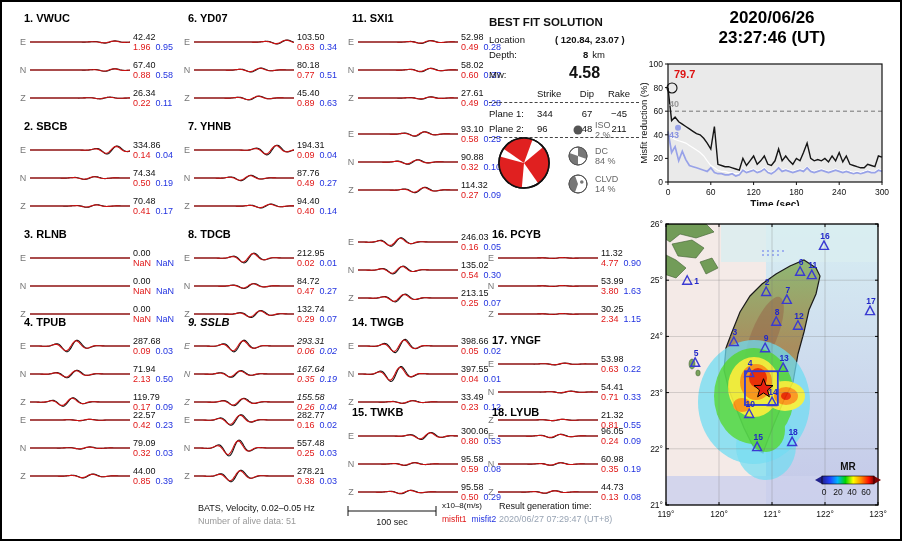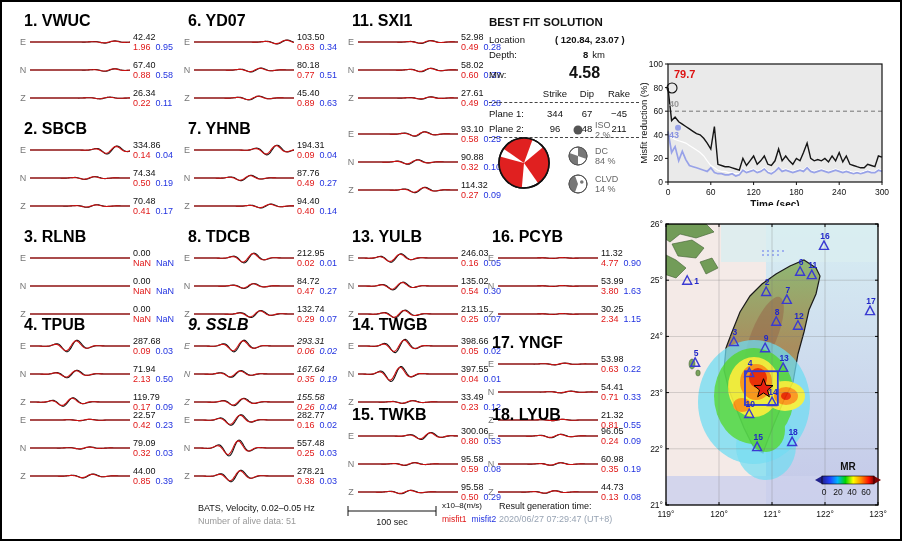--- a/index.html
+++ b/index.html
@@ -1,37 +1,37 @@
 <!DOCTYPE html>
 <html><head>
 <meta charset="utf-8">
 <style>
   html,body{margin:0;padding:0;background:#fff}
   #root{position:relative;width:902px;height:541px;background:#fff;border:2px solid #000;
         font-family:"Liberation Sans",sans-serif;overflow:hidden;box-sizing:border-box}
   .abs{position:absolute}
   .station-block{position:absolute;width:162px}
-  .st-header{font-weight:bold;font-size:16px;margin-left:8px;height:16px;color:#000}
+  .st-header{font-weight:bold;font-size:11px;margin-left:8px;height:16px;color:#000}
   .st-row{display:flex;align-items:center;height:28px}
   .ch{width:14px;font-size:9px;color:#777;text-align:center;flex:none}
   .wave{flex:none}
   .vals{margin-left:3px;font-size:9px;line-height:10px;white-space:nowrap}
   .amp{color:#111}
   .m1{color:#e01818;margin-right:5px}
   .m2{color:#2233e0}
   
   #bestfit{position:absolute;left:487px;top:14px;width:160px;height:196px;font-size:9.5px;color:#111}
   #bf-title{font-weight:bold;font-size:11.5px;margin-bottom:6px}
   .bf-row{display:flex;margin-bottom:4px;align-items:baseline}
   .bf-label{width:66px}
   .bf-bold{font-weight:bold}
   #mw-val{font-weight:bold;font-size:16px;margin-left:14px}
   #depth-val{font-weight:bold;margin-left:28px}
   .tbl-row{display:flex;font-size:9.5px;height:15px;align-items:center}
-  .tc0{width:48px}.tc1{width:36px;text-align:center}.tc2{width:28px;text-align:center}.tc3{width:36px;text-align:center}
+  .tc0{width:48px}.tc1{width:36px;text-align:left}.tc2{width:28px;text-align:center}.tc3{width:36px;text-align:center}
   .dashed{border-top:1px dashed #444;height:1px;margin:1px 0 2px 0;width:150px}
   #comps{position:absolute;left:78px;top:104px}
   .comp-row{display:flex;align-items:center;margin-bottom:4px}
   .comp-txt{font-size:9px;color:#666;line-height:10px;margin-left:6px}
   
   #datebox{position:absolute;left:644px;top:6px;width:252px;text-align:center;font-weight:bold;font-size:17px;line-height:20px;color:#000}
   
   .foot{position:absolute;font-size:9px;color:#111}
   #f-alive{color:#999}
   #f-units{font-size:8px}
@@ -468,21 +468,20 @@
             <path d="M0.0 14.0L1.3 14.0L2.5 14.0L3.8 14.0L5.0 14.0L6.3 14.0L7.5 14.0L8.8 14.0L10.0 14.0L11.3 14.0L12.5 14.0L13.8 14.0L15.0 14.0L16.3 14.0L17.5 14.0L18.8 14.0L20.0 14.0L21.3 14.0L22.5 14.0L23.8 14.0L25.0 14.0L26.3 14.0L27.5 14.0L28.8 14.0L30.0 14.0L31.3 14.0L32.5 14.1L33.8 14.1L35.0 14.1L36.3 14.2L37.5 14.1L38.8 14.1L40.0 14.0L41.3 13.8L42.5 13.5L43.8 13.3L45.0 13.1L46.3 13.0L47.5 13.0L48.8 13.2L50.0 13.6L51.3 14.2L52.5 15.0L53.8 15.7L55.0 16.3L56.3 16.6L57.5 16.6L58.8 16.3L60.0 15.6L61.3 14.6L62.5 13.6L63.8 12.6L65.0 11.8L66.3 11.4L67.5 11.4L68.8 11.6L70.0 12.2L71.3 12.9L72.5 13.6L73.8 14.3L75.0 14.7L76.3 15.0L77.5 15.0L78.8 14.9L80.0 14.7L81.3 14.5L82.5 14.3L83.8 14.1L85.0 13.9L86.3 13.9L87.5 13.8L88.8 13.9L90.0 13.9L91.3 13.9L92.5 14.0L93.8 14.0L95.0 14.0L96.3 14.0L97.5 14.0L98.8 14.0L100.0 14.0" fill="none" stroke="#151515" stroke-width="1.1"></path>
             <path d="M0.0 14.0L1.3 14.0L2.5 14.0L3.8 14.0L5.0 14.0L6.3 14.0L7.5 14.0L8.8 14.0L10.0 14.0L11.3 14.0L12.5 14.0L13.8 14.0L15.0 14.0L16.3 14.0L17.5 14.0L18.8 14.0L20.0 14.0L21.3 14.0L22.5 14.0L23.8 14.0L25.0 14.0L26.3 14.0L27.5 14.0L28.8 14.0L30.0 14.0L31.3 14.0L32.5 14.1L33.8 14.1L35.0 14.1L36.3 14.1L37.5 14.1L38.8 14.0L40.0 13.9L41.3 13.7L42.5 13.5L43.8 13.4L45.0 13.2L46.3 13.2L47.5 13.4L48.8 13.7L50.0 14.1L51.3 14.7L52.5 15.3L53.8 15.8L55.0 16.1L56.3 16.2L57.5 15.9L58.8 15.4L60.0 14.7L61.3 13.8L62.5 12.9L63.8 12.2L65.0 11.7L66.3 11.6L67.5 11.8L68.8 12.3L70.0 12.9L71.3 13.5L72.5 14.2L73.8 14.6L75.0 14.9L76.3 15.0L77.5 15.0L78.8 14.8L80.0 14.5L81.3 14.3L82.5 14.1L83.8 14.0L85.0 13.9L86.3 13.8L87.5 13.8L88.8 13.9L90.0 13.9L91.3 13.9L92.5 14.0L93.8 14.0L95.0 14.0L96.3 14.0L97.5 14.0L98.8 14.0L100.0 14.0" fill="none" stroke="#cc1111" stroke-width="1.1"></path>
           </svg>
           <div class="vals">
             <div class="amp">114.32</div>
             <div><span class="m1">0.27</span><span class="m2">0.09</span></div>
           </div>
         </div>
       </div>
       <div class="station-block" style="left: 342px; top: 226px;">
-        <div class="st-header">13. YULB</div>
         <div class="st-row">
           <span class="ch">E</span>
           <svg width="100" height="28" class="wave">
             <path d="M0.0 14.0L1.3 14.0L2.5 14.0L3.8 14.0L5.0 14.0L6.3 14.0L7.5 14.1L8.8 14.1L10.0 14.2L11.3 14.2L12.5 14.2L13.8 14.2L15.0 14.1L16.3 13.9L17.5 13.6L18.8 13.2L20.0 12.8L21.3 12.5L22.5 12.3L23.8 12.4L25.0 12.9L26.3 13.6L27.5 14.6L28.8 15.8L30.0 16.9L31.3 17.8L32.5 18.2L33.8 18.1L35.0 17.4L36.3 16.2L37.5 14.7L38.8 13.0L40.0 11.5L41.3 10.4L42.5 9.8L43.8 9.8L45.0 10.4L46.3 11.3L47.5 12.5L48.8 13.6L50.0 14.6L51.3 15.3L52.5 15.6L53.8 15.6L55.0 15.5L56.3 15.1L57.5 14.7L58.8 14.4L60.0 14.1L61.3 13.9L62.5 13.8L63.8 13.8L65.0 13.8L66.3 13.8L67.5 13.9L68.8 13.9L70.0 14.0L71.3 14.0L72.5 14.0L73.8 14.0L75.0 14.0L76.3 14.0L77.5 14.0L78.8 14.0L80.0 14.0L81.3 14.0L82.5 14.0L83.8 14.0L85.0 14.0L86.3 14.0L87.5 14.0L88.8 14.0L90.0 14.0L91.3 14.0L92.5 14.0L93.8 14.0L95.0 14.0L96.3 14.0L97.5 14.0L98.8 14.0L100.0 14.0" fill="none" stroke="#151515" stroke-width="1.1"></path>
             <path d="M0.0 14.0L1.3 14.0L2.5 14.0L3.8 14.0L5.0 14.0L6.3 14.0L7.5 14.1L8.8 14.1L10.0 14.2L11.3 14.2L12.5 14.1L13.8 14.1L15.0 13.9L16.3 13.7L17.5 13.5L18.8 13.2L20.0 12.9L21.3 12.8L22.5 12.8L23.8 13.1L25.0 13.6L26.3 14.4L27.5 15.3L28.8 16.2L30.0 17.0L31.3 17.4L32.5 17.4L33.8 17.0L35.0 16.0L36.3 14.8L37.5 13.3L38.8 12.0L40.0 10.9L41.3 10.3L42.5 10.2L43.8 10.6L45.0 11.4L46.3 12.4L47.5 13.5L48.8 14.4L50.0 15.1L51.3 15.5L52.5 15.6L53.8 15.5L55.0 15.2L56.3 14.8L57.5 14.4L58.8 14.1L60.0 13.9L61.3 13.8L62.5 13.7L63.8 13.7L65.0 13.8L66.3 13.9L67.5 13.9L68.8 14.0L70.0 14.0L71.3 14.0L72.5 14.0L73.8 14.0L75.0 14.0L76.3 14.0L77.5 14.0L78.8 14.0L80.0 14.0L81.3 14.0L82.5 14.0L83.8 14.0L85.0 14.0L86.3 14.0L87.5 14.0L88.8 14.0L90.0 14.0L91.3 14.0L92.5 14.0L93.8 14.0L95.0 14.0L96.3 14.0L97.5 14.0L98.8 14.0L100.0 14.0" fill="none" stroke="#cc1111" stroke-width="1.1"></path>
           </svg>
           <div class="vals">
             <div class="amp">246.03</div>
             <div><span class="m1">0.16</span><span class="m2">0.05</span></div>
           </div>
@@ -766,20 +765,24 @@
           <circle r="9" fill="none" stroke="#555" stroke-width="1"></circle>
         </svg>
         <div class="comp-txt">
           <div>CLVD</div>
           <div>14 %</div>
         </div>
       </div>
     </div>
   </div>
 
+  <div id="datebox">
+    <div>2020/06/26</div>
+    <div>23:27:46  (UT)</div>
+  </div>
 
   <svg id="misfit-plot" class="abs" style="left:636px;top:52px" width="262" height="152">
       <rect x="30" y="10" width="214" height="118" fill="#eaeaea" stroke="none"></rect>
       <line x1="30" y1="57.2" x2="244" y2="57.2" stroke="#555" stroke-width="0.8" stroke-dasharray="4 3"></line>
       <path d="M30.0 34.0L33.6 66.6L37.1 63.1L40.7 67.8L44.3 70.2L47.8 72.5L51.4 74.9L55.0 77.3L58.5 79.6L62.1 80.8L65.7 84.3L69.2 89.1L72.8 95.0L76.4 72.5L79.9 110.3L83.5 111.5L87.1 112.7L90.6 112.7L94.2 113.8L97.8 115.0L101.3 116.2L104.9 104.4L108.5 111.5L112.0 106.8L115.6 102.0L119.2 110.3L122.7 106.8L126.3 102.0L129.9 110.3L133.4 111.5L137.0 106.8L140.6 95.0L144.1 106.8L147.7 102.0L151.3 106.8L154.8 110.3L158.4 104.4L162.0 106.8L165.5 98.5L169.1 89.1L172.7 104.4L176.2 106.8L179.8 105.6L183.4 106.8L186.9 104.4L190.5 107.9L194.1 102.0L197.6 106.8L201.2 98.5L204.8 107.9L208.3 102.0L211.9 110.3L215.5 111.5L219.0 112.7L222.6 113.8L226.2 113.8L229.7 110.3L233.3 111.5L236.9 112.7L240.4 102.0L244.0 103.2" fill="none" stroke="#151515" stroke-width="1.4"></path>
       <path d="M30.0 80.8L33.6 83.2L37.1 85.5L40.7 86.7L44.3 87.9L47.8 89.1L51.4 91.4L55.0 93.8L58.5 96.1L62.1 98.5L65.7 102.0L69.2 106.8L72.8 111.5L76.4 113.8L79.9 116.2L83.5 117.4L87.1 117.4L90.6 118.6L94.2 118.6L97.8 119.7L101.3 119.7L104.9 115.0L108.5 117.4L112.0 116.2L115.6 115.0L119.2 117.4L122.7 116.2L126.3 113.8L129.9 117.4L133.4 118.6L137.0 116.2L140.6 112.7L144.1 116.2L147.7 115.0L151.3 116.2L154.8 117.4L158.4 116.2L162.0 115.0L165.5 116.2L169.1 112.7L172.7 116.2L176.2 117.4L179.8 116.2L183.4 115.0L186.9 116.2L190.5 117.4L194.1 116.2L197.6 115.0L201.2 116.2L204.8 117.4L208.3 116.2L211.9 117.4L215.5 118.6L219.0 117.4L222.6 118.6L226.2 117.4L229.7 116.2L233.3 117.4L236.9 117.4L240.4 115.0L244.0 116.2" fill="none" stroke="#ffffff" stroke-width="1.2"></path>
       <path d="M30.0 77.3L33.6 98.5L37.1 92.6L40.7 106.8L44.3 97.3L47.8 105.6L51.4 111.5L55.0 112.7L58.5 113.8L62.1 115.0L65.7 116.2L69.2 117.4L72.8 113.8L76.4 118.6L79.9 119.7L83.5 119.7L87.1 120.9L90.6 120.9L94.2 119.7L97.8 122.1L101.3 120.9L104.9 116.2L108.5 118.6L112.0 117.4L115.6 116.2L119.2 118.6L122.7 117.4L126.3 115.0L129.9 118.6L133.4 119.7L137.0 117.4L140.6 113.8L144.1 117.4L147.7 116.2L151.3 117.4L154.8 118.6L158.4 117.4L162.0 116.2L165.5 117.4L169.1 113.8L172.7 117.4L176.2 118.6L179.8 117.4L183.4 116.2L186.9 117.4L190.5 118.6L194.1 117.4L197.6 116.2L201.2 117.4L204.8 118.6L208.3 117.4L211.9 118.6L215.5 119.7L219.0 118.6L222.6 119.7L226.2 118.6L229.7 117.4L233.3 118.6L236.9 118.6L240.4 116.2L244.0 117.4" fill="none" stroke="#98a2e8" stroke-width="1.7"></path>
       <rect x="30" y="10" width="214" height="118" fill="none" stroke="#111" stroke-width="1.2"></rect>
       <line x1="27" y1="128" x2="30" y2="128" stroke="#111" stroke-width="1"></line>
       <text x="25" y="131" text-anchor="end" font-size="8.5" fill="#111" font-family="Liberation Sans, sans-serif">0</text>

